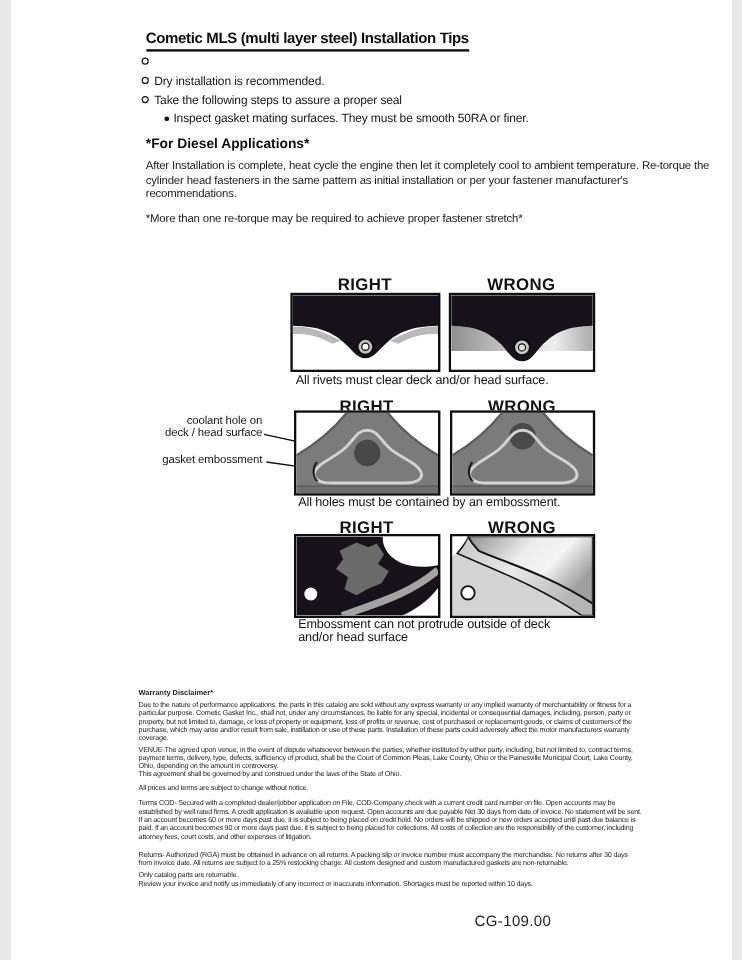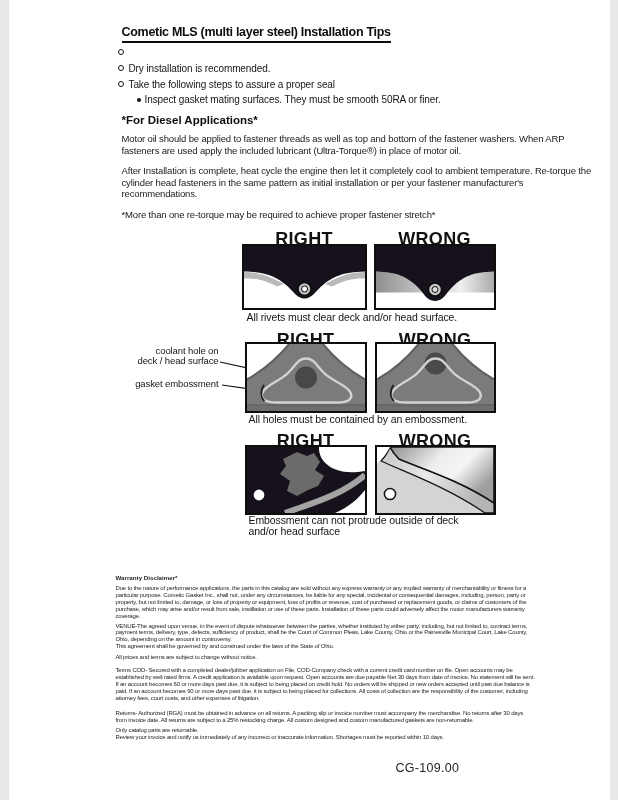--- a/index.html
+++ b/index.html
@@ -14,21 +14,21 @@
     color:#0d0d0d;border-bottom:2px solid #0d0d0d;padding-bottom:2px;white-space:nowrap;
   }
   .bullets{left:109px;top:45px;width:470px;font-size:10px;letter-spacing:-0.1px;color:#161616;}
   .b-row{line-height:16px;white-space:nowrap;}
   .b-row.sub{line-height:13.5px;padding-left:19px;}
   .mk1{display:inline-block;width:4px;height:4px;border:1px solid #161616;border-radius:50%;margin-right:5px;vertical-align:1px;}
   .mk2{display:inline-block;width:4px;height:4px;background:#161616;border-radius:50%;margin-right:4px;vertical-align:1px;}
   .diesel{left:113px;top:114px;width:478px;}
   .diesel h2{margin:0 0 7px 0;font-size:11.5px;font-weight:bold;color:#0d0d0d;}
   .diesel p{margin:0 0 9px 0;font-size:9.5px;line-height:11.5px;letter-spacing:-0.15px;color:#1a1a1a;}
-  .fig-label{font-size:18px;font-weight:700;letter-spacing:0.3px;text-align:center;color:#121212;}
+  .fig-label{font-size:14px;font-weight:700;letter-spacing:0.3px;text-align:center;color:#121212;}
   .fig-box{border:2px solid #0e0e0e;line-height:0;background:#fff;}
   .fig-box svg{display:block;}
   .fig-caption{font-size:10.5px;line-height:11px;letter-spacing:-0.1px;color:#141414;}
   .ann{font-size:9.5px;line-height:10px;text-align:right;color:#141414;letter-spacing:-0.1px;}
   .disclaimer{left:107px;top:574px;width:420px;color:#1f1f1f;}
   .disclaimer h3{margin:0 0 4px 0;font-size:6.2px;font-weight:bold;}
   .disclaimer p{margin:0 0 3px 0;font-size:6px;line-height:6.9px;letter-spacing:-0.18px;}
   .disclaimer p.tight{margin-bottom:4px;}
   .disclaimer p.gap{margin-bottom:6px;}
   .disclaimer p.biggap{margin-bottom:8px;}
@@ -43,21 +43,20 @@
 
   <div class="abs bullets">
     <div class="b-row"><span class="mk1"></span></div>
     <div class="b-row"><span class="mk1"></span><span>Dry installation is recommended.</span></div>
     <div class="b-row"><span class="mk1"></span><span>Take the following steps to assure a proper seal</span></div>
     <div class="b-row sub"><span class="mk2"></span><span>Inspect gasket mating surfaces.  They must be smooth 50RA or finer.</span></div>
   </div>
 
   <div class="abs diesel">
     <h2>*For Diesel Applications*</h2>
-    <p>Motor oil should be applied to fastener threads as well as top and bottom of the fastener washers. When ARP fasteners are used apply the included lubricant (Ultra-Torque®) in place of motor oil.</p>
     <p>After Installation is complete, heat cycle the engine then let it completely cool to ambient temperature. Re-torque the cylinder head fasteners in the same pattern as initial installation or per your fastener manufacturer's recommendations.</p>
     <p>*More than one re-torque may be required to achieve proper fastener stretch*</p>
   </div>
 
   <div class="abs fig-label" style="left:233px;top:229px;width:125px;">RIGHT</div>
   <div class="abs fig-label" style="left:365px;top:229px;width:122px;">WRONG</div>
 
   <div class="abs fig-box" style="left:233px;top:244px;">
     <svg width="121" height="62" viewBox="0 0 121 62">
       <rect x="0" y="0" width="121" height="62" fill="#ffffff"></rect>

